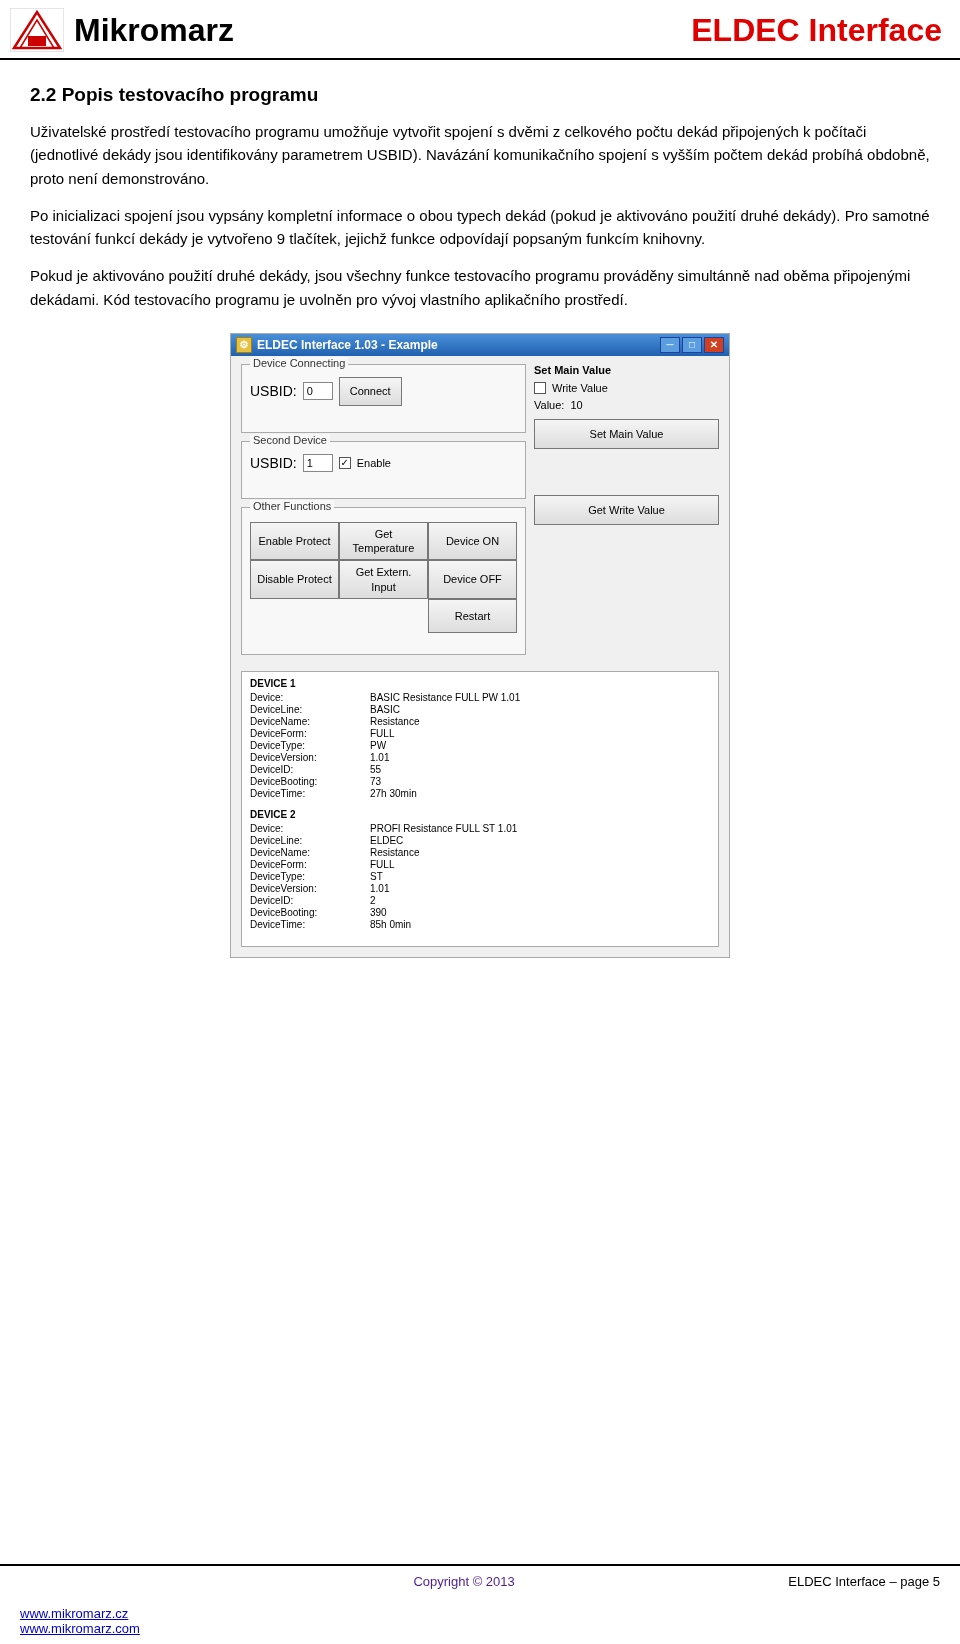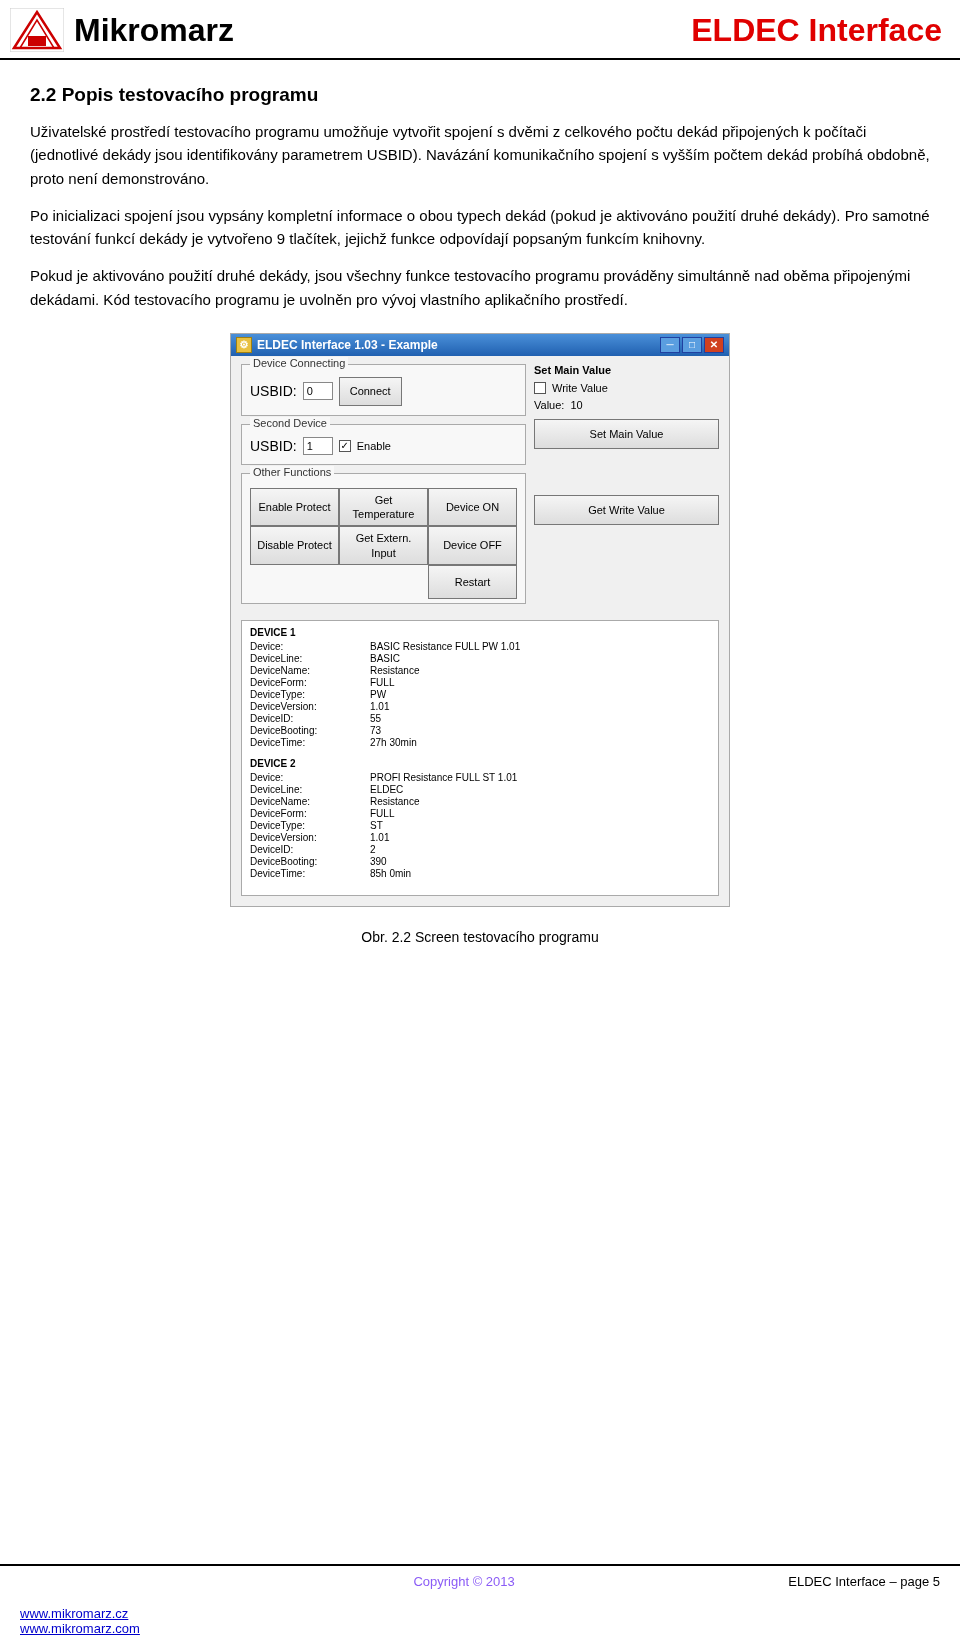--- a/index.html
+++ b/index.html
@@ -113,21 +113,21 @@
 
     .win-body {
       background: #f0f0f0;
       padding: 8px 10px 10px 10px;
     }
 
     .win-group {
       border: 1px solid #aaa;
       background: #f8f8f8;
       margin-bottom: 8px;
-      padding: 6px 8px 4px 8px;
+      padding: 6px 8px 21px 8px;
       position: relative;
     }
     .win-group-label {
       position: absolute;
       top: -8px;
       left: 8px;
       background: #f8f8f8;
       padding: 0 3px;
       font-size: 11px;
       color: #333;
@@ -262,21 +262,21 @@
       flex-direction: column;
       margin-top: 32px;
     }
     .footer-link {
       color: #0000cc;
       text-decoration: underline;
       font-size: 13px;
     }
     .footer-copy {
       font-size: 13px;
-      color: #8b5cf6;
+      color: #4c1d95;
     }
     .footer-page {
       font-size: 13px;
       color: #000;
     }
   </style>
 </head>
 <body>
 
 <div class="header">
@@ -457,21 +457,20 @@
           <div class="device-row">
             <span class="device-key">DeviceTime:</span>
             <span class="device-val">85h 0min</span>
           </div>
         </div>
 
       </div>
     </div>
   </div>
 
-  <div class="caption">Obr. 2.2 Screen testovacího programu</div>
 
 </div>
 
 <div class="footer">
   <div class="footer-links">
     <a class="footer-link" href="#">www.mikromarz.cz</a>
     <a class="footer-link" href="#">www.mikromarz.com</a>
   </div>
   <span class="footer-copy">Copyright © 2013</span>
   <span class="footer-page">ELDEC Interface – page 5</span>

